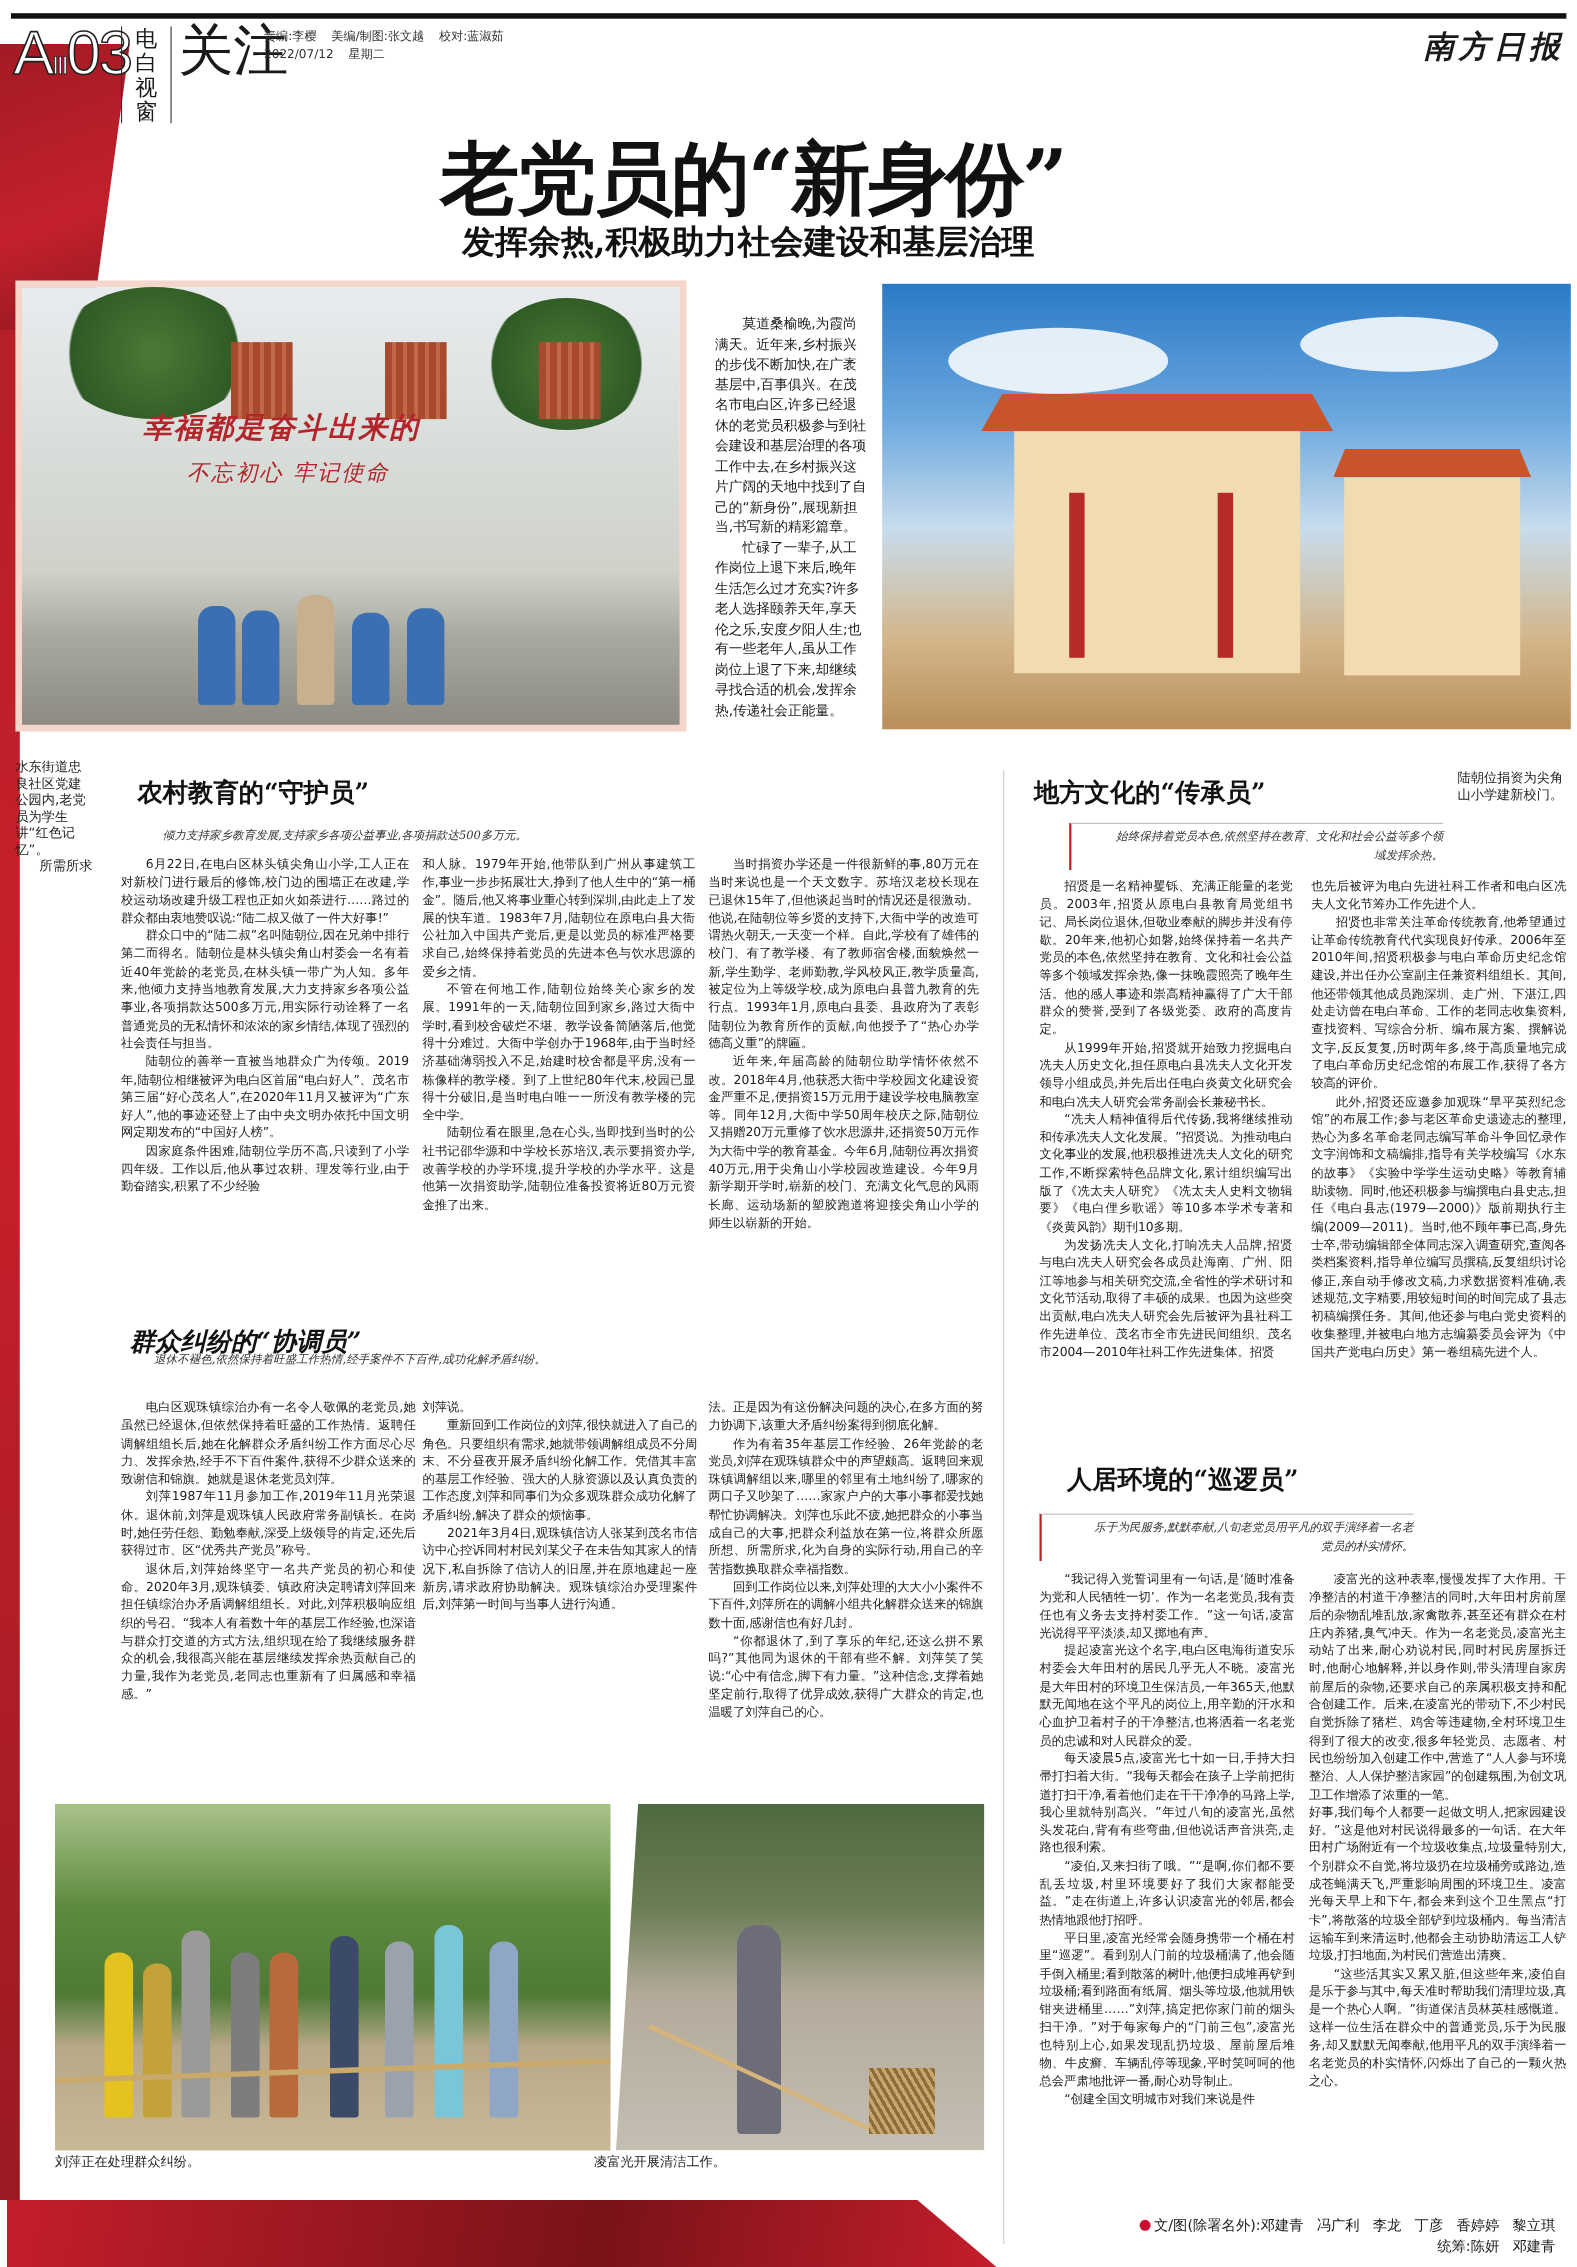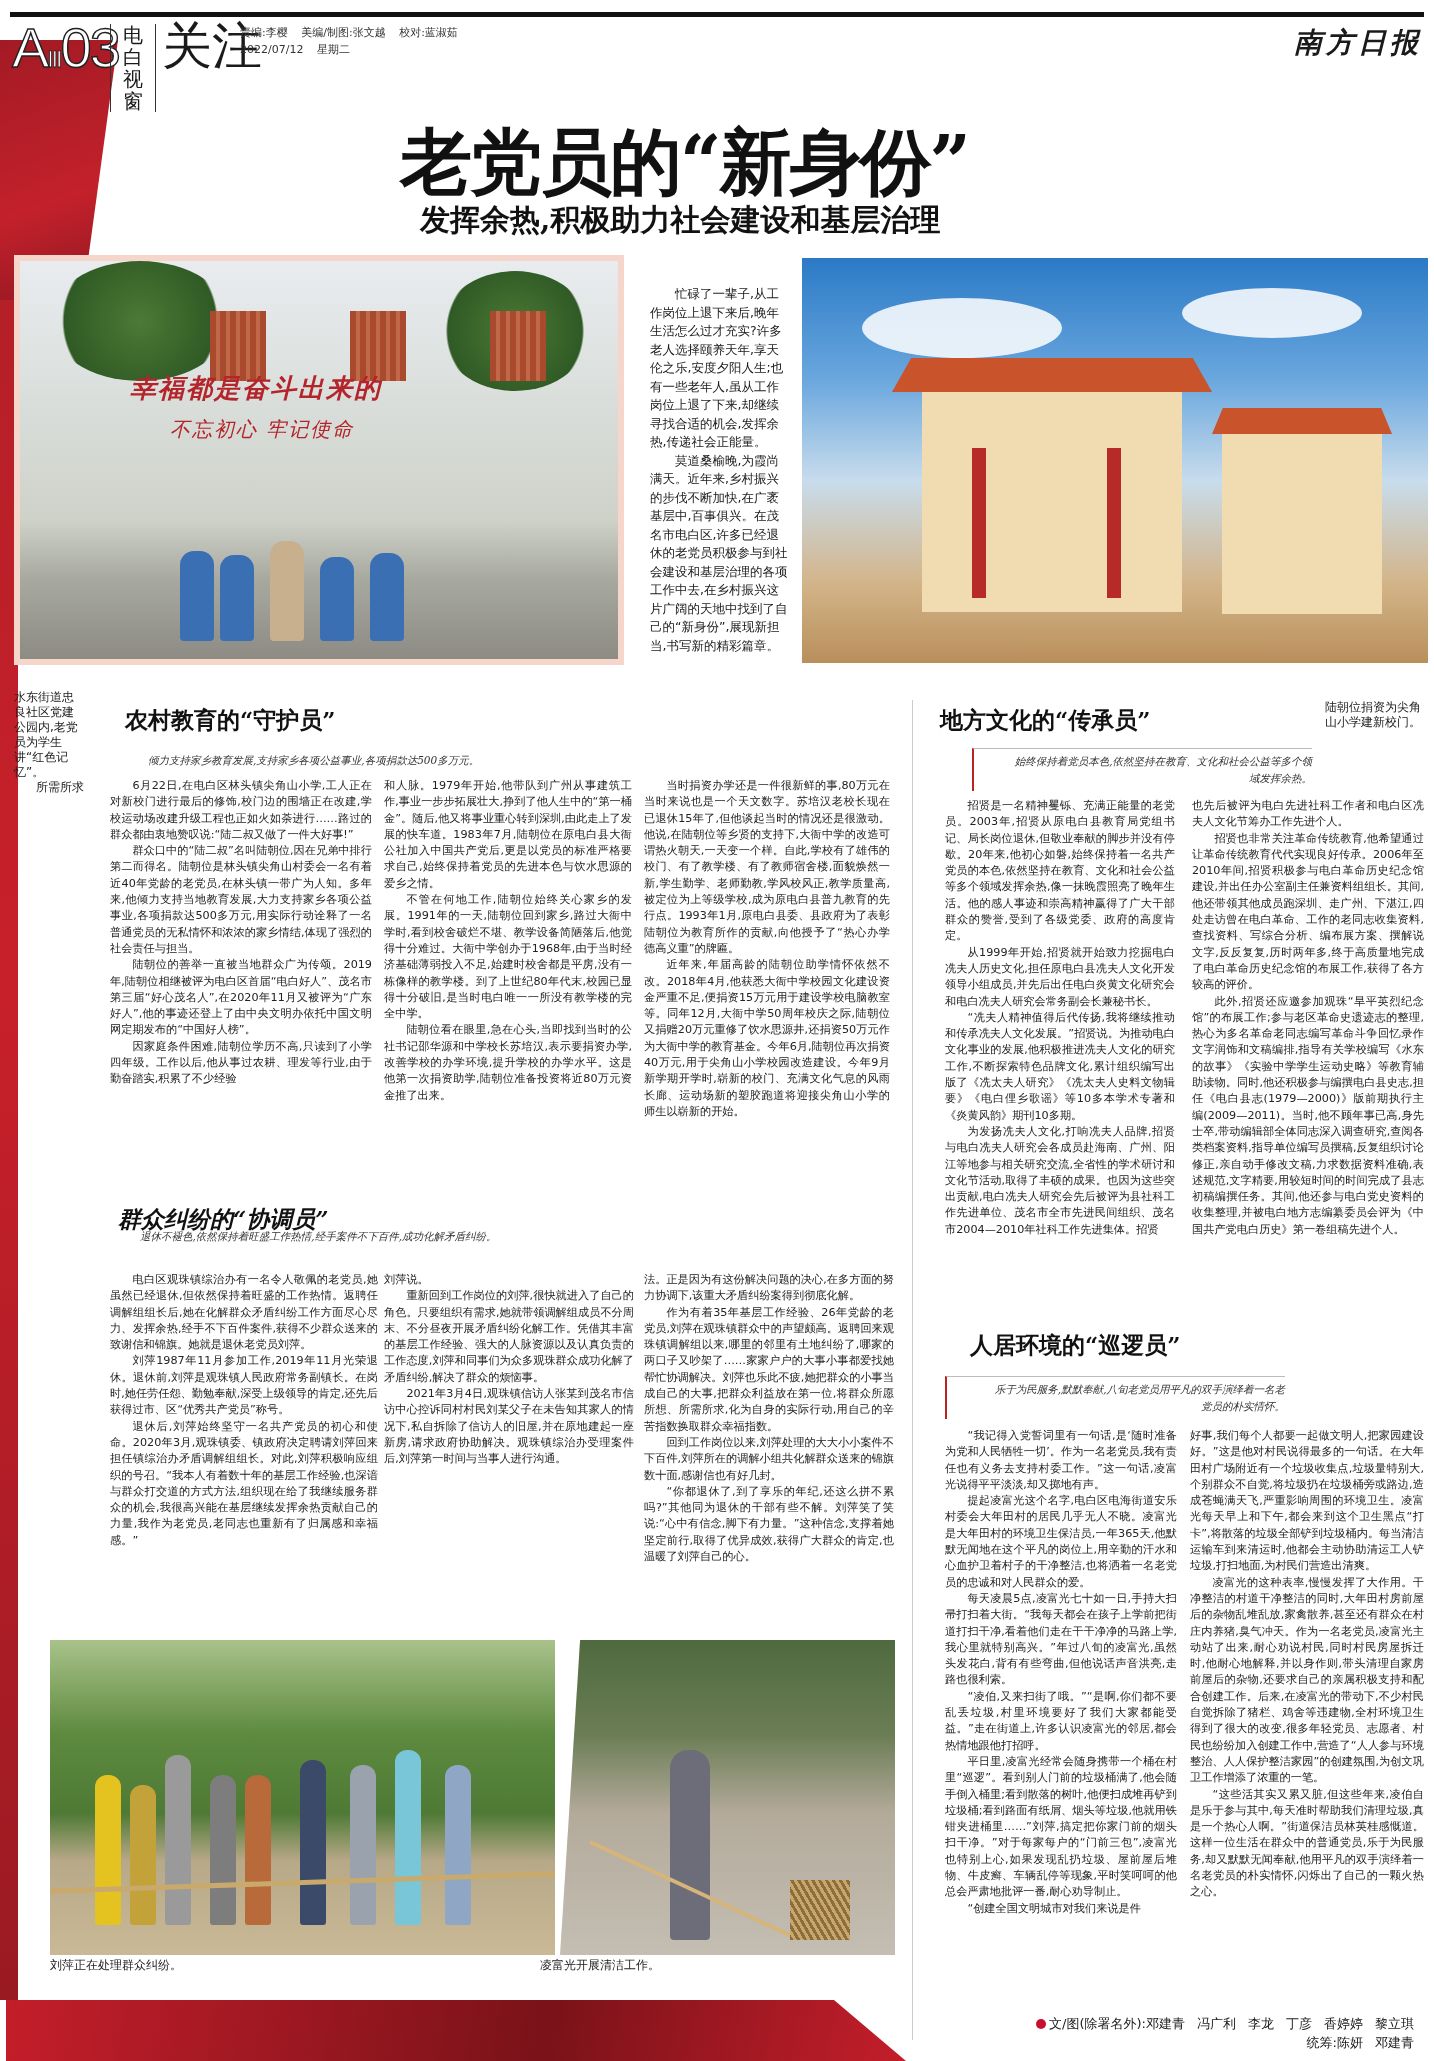--- a/index.html
+++ b/index.html
@@ -123,22 +123,22 @@
     <div class="kid" style="left:140px;height:84px;"></div>
     <div class="kid" style="left:190px;height:88px;"></div>
   </div>
 </div>
 <div class="cap" style="left:14px;top:690px;width:70px;">
   <div>水东街道忠良社区党建公园内,老党员为学生讲“红色记忆”。</div>
   <div style="text-align:right">所需所求</div>
 </div>
 
 <div class="intro">
+  <p>莫道桑榆晚,为霞尚满天。近年来,乡村振兴的步伐不断加快,在广袤基层中,百事俱兴。在茂名市电白区,许多已经退休的老党员积极参与到社会建设和基层治理的各项工作中去,在乡村振兴这片广阔的天地中找到了自己的“新身份”,展现新担当,书写新的精彩篇章。</p>
   <p>忙碌了一辈子,从工作岗位上退下来后,晚年生活怎么过才充实?许多老人选择颐养天年,享天伦之乐,安度夕阳人生;也有一些老年人,虽从工作岗位上退了下来,却继续寻找合适的机会,发挥余热,传递社会正能量。</p>
-  <p>莫道桑榆晚,为霞尚满天。近年来,乡村振兴的步伐不断加快,在广袤基层中,百事俱兴。在茂名市电白区,许多已经退休的老党员积极参与到社会建设和基层治理的各项工作中去,在乡村振兴这片广阔的天地中找到了自己的“新身份”,展现新担当,书写新的精彩篇章。</p>
 </div>
 
 <div class="photo photo-gate">
   <div class="cloud" style="left:60px;top:40px;width:200px;height:60px;"></div>
   <div class="cloud" style="left:380px;top:30px;width:180px;height:50px;"></div>
   <div class="gate-roof" style="left:90px;top:100px;width:320px;height:34px;"></div>
   <div class="gate-body" style="left:120px;top:134px;width:260px;height:220px;"></div>
   <div class="gate-roof" style="left:410px;top:150px;width:180px;height:26px;"></div>
   <div class="gate-body" style="left:420px;top:176px;width:160px;height:180px;"></div>
   <div class="gate-pillar" style="left:170px;top:190px;width:14px;height:150px;"></div>
@@ -203,22 +203,22 @@
 <div class="sec-lead bracket" style="left:945px;top:1376px;width:340px;">乐于为民服务,默默奉献,八旬老党员用平凡的双手演绎着一名老党员的朴实情怀。</div>
 <div class="col" style="left:945px;top:1428px;width:232px;">
   <p>“我记得入党誓词里有一句话,是‘随时准备为党和人民牺牲一切’。作为一名老党员,我有责任也有义务去支持村委工作。”这一句话,凌富光说得平平淡淡,却又掷地有声。</p>
   <p>提起凌富光这个名字,电白区电海街道安乐村委会大年田村的居民几乎无人不晓。凌富光是大年田村的环境卫生保洁员,一年365天,他默默无闻地在这个平凡的岗位上,用辛勤的汗水和心血护卫着村子的干净整洁,也将洒着一名老党员的忠诚和对人民群众的爱。</p>
   <p>每天凌晨5点,凌富光七十如一日,手持大扫帚打扫着大街。“我每天都会在孩子上学前把街道打扫干净,看着他们走在干干净净的马路上学,我心里就特别高兴。”年过八旬的凌富光,虽然头发花白,背有有些弯曲,但他说话声音洪亮,走路也很利索。</p>
   <p>“凌伯,又来扫街了哦。”“是啊,你们都不要乱丢垃圾,村里环境要好了我们大家都能受益。”走在街道上,许多认识凌富光的邻居,都会热情地跟他打招呼。</p>
   <p>平日里,凌富光经常会随身携带一个桶在村里“巡逻”。看到别人门前的垃圾桶满了,他会随手倒入桶里;看到散落的树叶,他便扫成堆再铲到垃圾桶;看到路面有纸屑、烟头等垃圾,他就用铁钳夹进桶里……”刘萍,搞定把你家门前的烟头扫干净。”对于每家每户的“门前三包”,凌富光也特别上心,如果发现乱扔垃圾、屋前屋后堆物、牛皮癣、车辆乱停等现象,平时笑呵呵的他总会严肃地批评一番,耐心劝导制止。</p>
   <p>“创建全国文明城市对我们来说是件</p>
 </div>
 <div class="col" style="left:1190px;top:1428px;width:234px;">
+  <p>凌富光的这种表率,慢慢发挥了大作用。干净整洁的村道干净整洁的同时,大年田村房前屋后的杂物乱堆乱放,家禽散养,甚至还有群众在村庄内养猪,臭气冲天。作为一名老党员,凌富光主动站了出来,耐心劝说村民,同时村民房屋拆迁时,他耐心地解释,并以身作则,带头清理自家房前屋后的杂物,还要求自己的亲属积极支持和配合创建工作。后来,在凌富光的带动下,不少村民自觉拆除了猪栏、鸡舍等违建物,全村环境卫生得到了很大的改变,很多年轻党员、志愿者、村民也纷纷加入创建工作中,营造了“人人参与环境整治、人人保护整洁家园”的创建氛围,为创文巩卫工作增添了浓重的一笔。</p>
   <p style="text-indent:0">好事,我们每个人都要一起做文明人,把家园建设好。”这是他对村民说得最多的一句话。在大年田村广场附近有一个垃圾收集点,垃圾量特别大,个别群众不自觉,将垃圾扔在垃圾桶旁或路边,造成苍蝇满天飞,严重影响周围的环境卫生。凌富光每天早上和下午,都会来到这个卫生黑点“打卡”,将散落的垃圾全部铲到垃圾桶内。每当清洁运输车到来清运时,他都会主动协助清运工人铲垃圾,打扫地面,为村民们营造出清爽。</p>
-  <p>凌富光的这种表率,慢慢发挥了大作用。干净整洁的村道干净整洁的同时,大年田村房前屋后的杂物乱堆乱放,家禽散养,甚至还有群众在村庄内养猪,臭气冲天。作为一名老党员,凌富光主动站了出来,耐心劝说村民,同时村民房屋拆迁时,他耐心地解释,并以身作则,带头清理自家房前屋后的杂物,还要求自己的亲属积极支持和配合创建工作。后来,在凌富光的带动下,不少村民自觉拆除了猪栏、鸡舍等违建物,全村环境卫生得到了很大的改变,很多年轻党员、志愿者、村民也纷纷加入创建工作中,营造了“人人参与环境整治、人人保护整洁家园”的创建氛围,为创文巩卫工作增添了浓重的一笔。</p>
   <p>“这些活其实又累又脏,但这些年来,凌伯自是乐于参与其中,每天准时帮助我们清理垃圾,真是一个热心人啊。”街道保洁员林英桂感慨道。这样一位生活在群众中的普通党员,乐于为民服务,却又默默无闻奉献,他用平凡的双手演绎着一名老党员的朴实情怀,闪烁出了自己的一颗火热之心。</p>
 </div>
 
 <div class="photo-bottom-frame"></div>
 <div class="photo photo-meeting">
   <div class="person" style="left:45px;height:150px;background:#e4c320;"></div>
   <div class="person" style="left:80px;height:140px;background:#c3a23a;"></div>
   <div class="person" style="left:115px;height:170px;background:#9a9a9a;"></div>
   <div class="person" style="left:160px;height:150px;background:#7d7d7d;"></div>
   <div class="person" style="left:195px;height:150px;background:#b86a3b;"></div>

